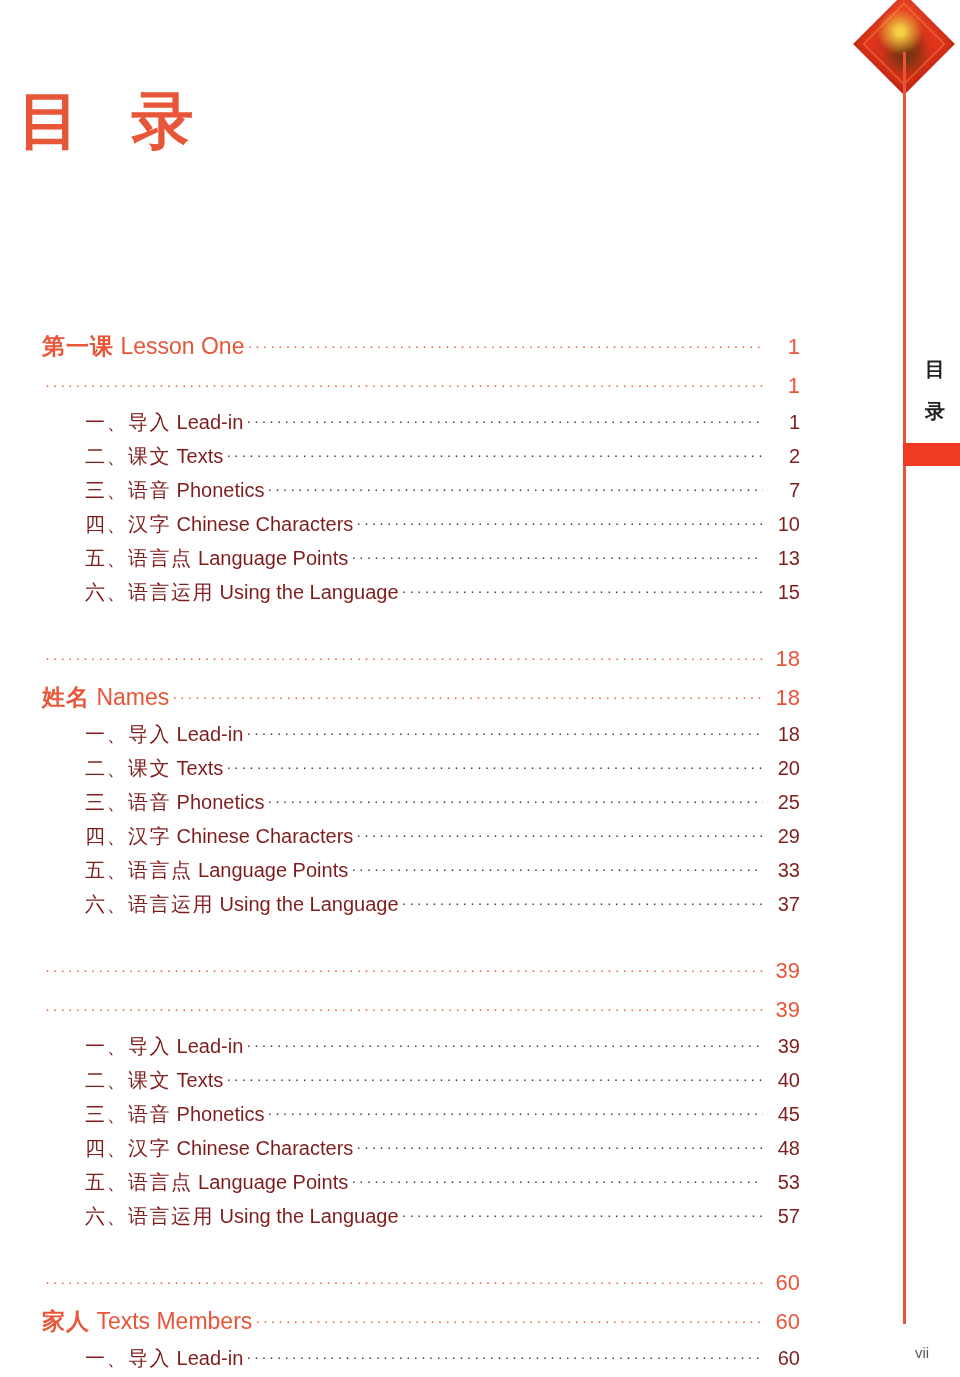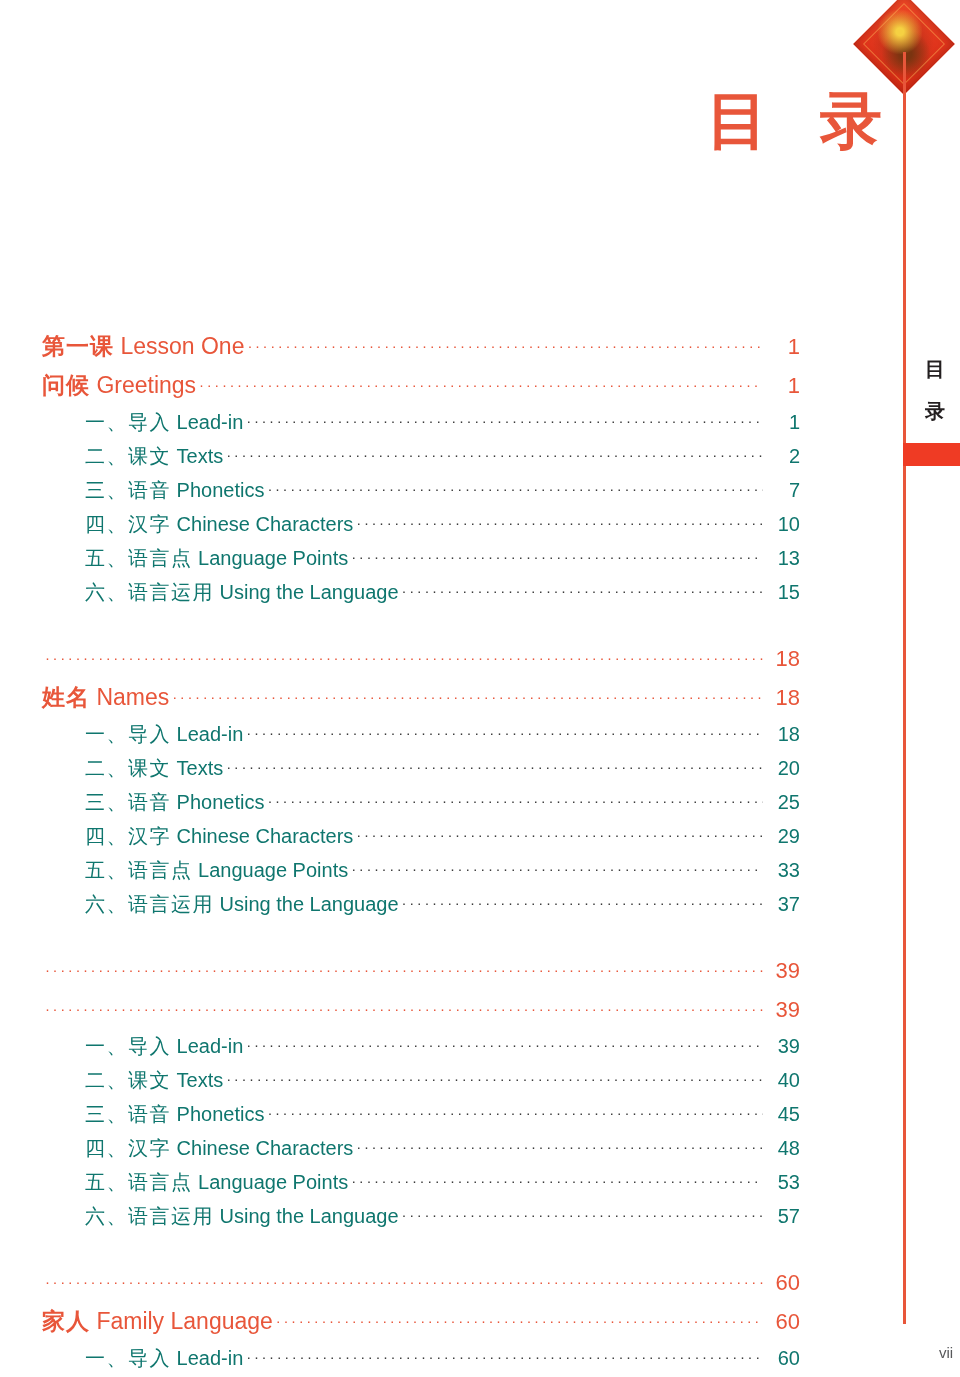--- a/index.html
+++ b/index.html
@@ -15,21 +15,21 @@
     font-family: "Liberation Sans", sans-serif;
     color: #231f20;
   }
 
   
   .page-title {
     position: absolute;
     top: 90px;
     left: 0;
     width: 900px;
-    text-align: right;
+    text-align: left;
     font-family: "Liberation Serif", serif;
     font-size: 62px;
     font-weight: bold;
     letter-spacing: 18px;
     text-indent: 18px;
     color: #e8563a;
     line-height: 1;
   }
 
   
@@ -80,21 +80,20 @@
     width: 57px;
     height: 23px;
     background: #ef3b24;
   }
   .folio {
     position: absolute;
     left: 915px;
     top: 1344px;
     font-size: 15px;
     color: #58595b;
-    margin-left: 24px;
   }
 
   
   .toc {
     position: absolute;
     left: 0;
     top: 328px;
     width: 880px;
   }
   .lesson-block { margin-bottom: 14px; }
@@ -140,21 +139,21 @@
     font-weight: normal;
   }
   .row.head .leader { color: #e8563a; }
   .row.head .pg {
     font-size: 22px;
     min-width: 34px;
   }
 
   
   .row.sub {
-    color: #0f766e;
+    color: #7f1d1d;
     margin-left: 85px;
     font-size: 20px;
     line-height: 33px;
   }
   .row.sub .label .cn {
     font-family: "Liberation Serif", serif;
     letter-spacing: 1.5px;
   }
   .row.sub .label .en {
     font-family: "Liberation Sans", sans-serif;
@@ -183,21 +182,20 @@
 <div class="page-title">目 录</div>
 
 <div class="toc" id="toc">
     <div class="lesson-block">
       <div class="row head">
         <span class="label"><span class="cn">第一课</span> <span class="en">Lesson One</span></span>
         <span class="leader"></span>
         <span class="pg">1</span>
       </div>
       <div class="row head">
-        <span class="label"><span class="cn">问候</span> <span class="en">Greetings</span></span>
         <span class="leader"></span>
         <span class="pg">1</span>
       </div>
       <div class="row sub">
         <span class="label"><span class="cn">一、导入</span> <span class="en">Lead-in</span></span>
         <span class="leader"></span>
         <span class="pg">1</span>
       </div>
       <div class="row sub">
         <span class="label"><span class="cn">二、课文</span> <span class="en">Texts</span></span>
@@ -308,21 +306,21 @@
         <span class="pg">57</span>
       </div>
     </div>
     <div class="spacer"></div>
     <div class="lesson-block">
       <div class="row head">
         <span class="leader"></span>
         <span class="pg">60</span>
       </div>
       <div class="row head">
-        <span class="label"><span class="cn">家人</span> <span class="en">Family Language</span></span>
+        <span class="label"><span class="cn">家人</span> <span class="en">Texts Members</span></span>
         <span class="leader"></span>
         <span class="pg">60</span>
       </div>
       <div class="row sub">
         <span class="label"><span class="cn">一、导入</span> <span class="en">Lead-in</span></span>
         <span class="leader"></span>
         <span class="pg">60</span>
       </div>
     </div>
   </div>

